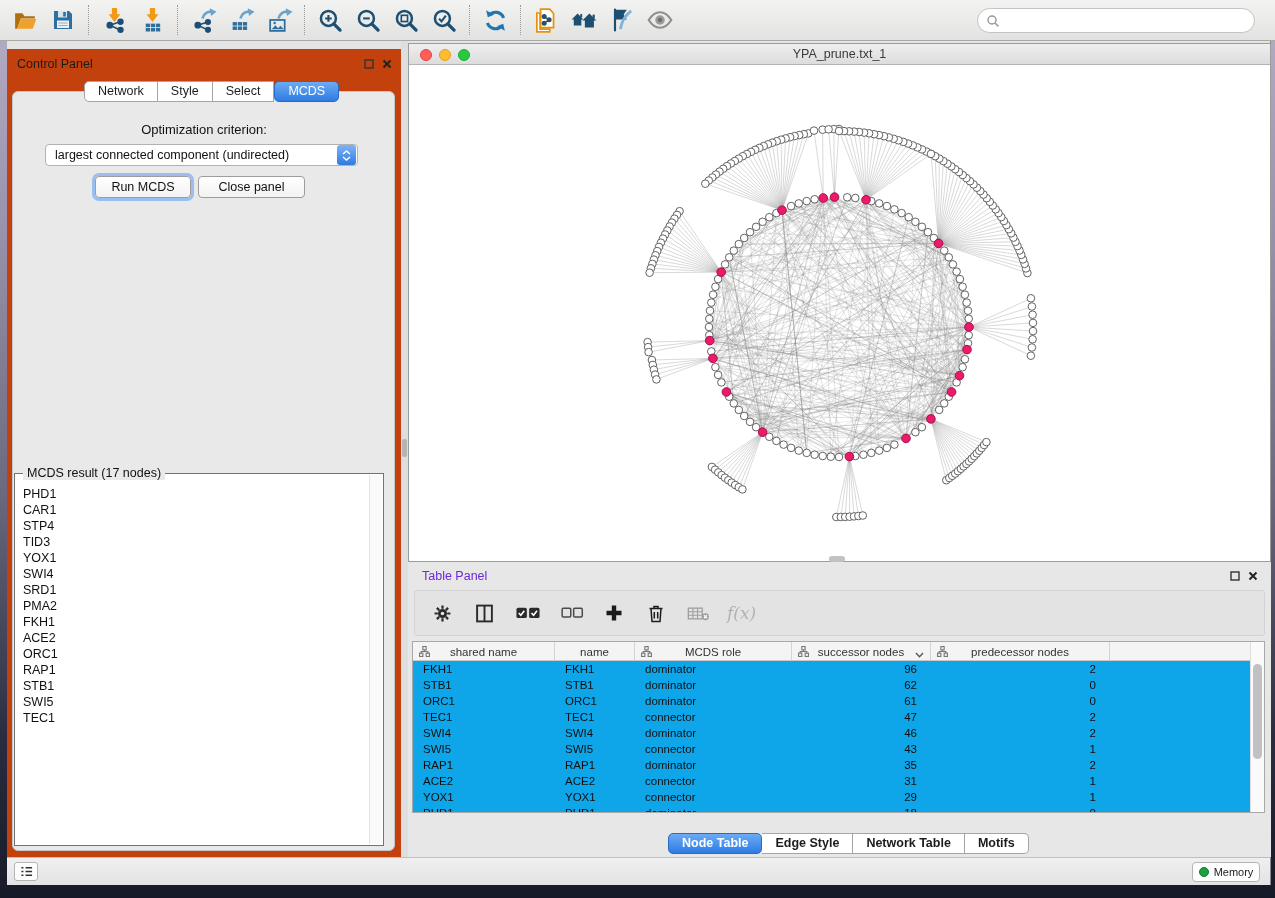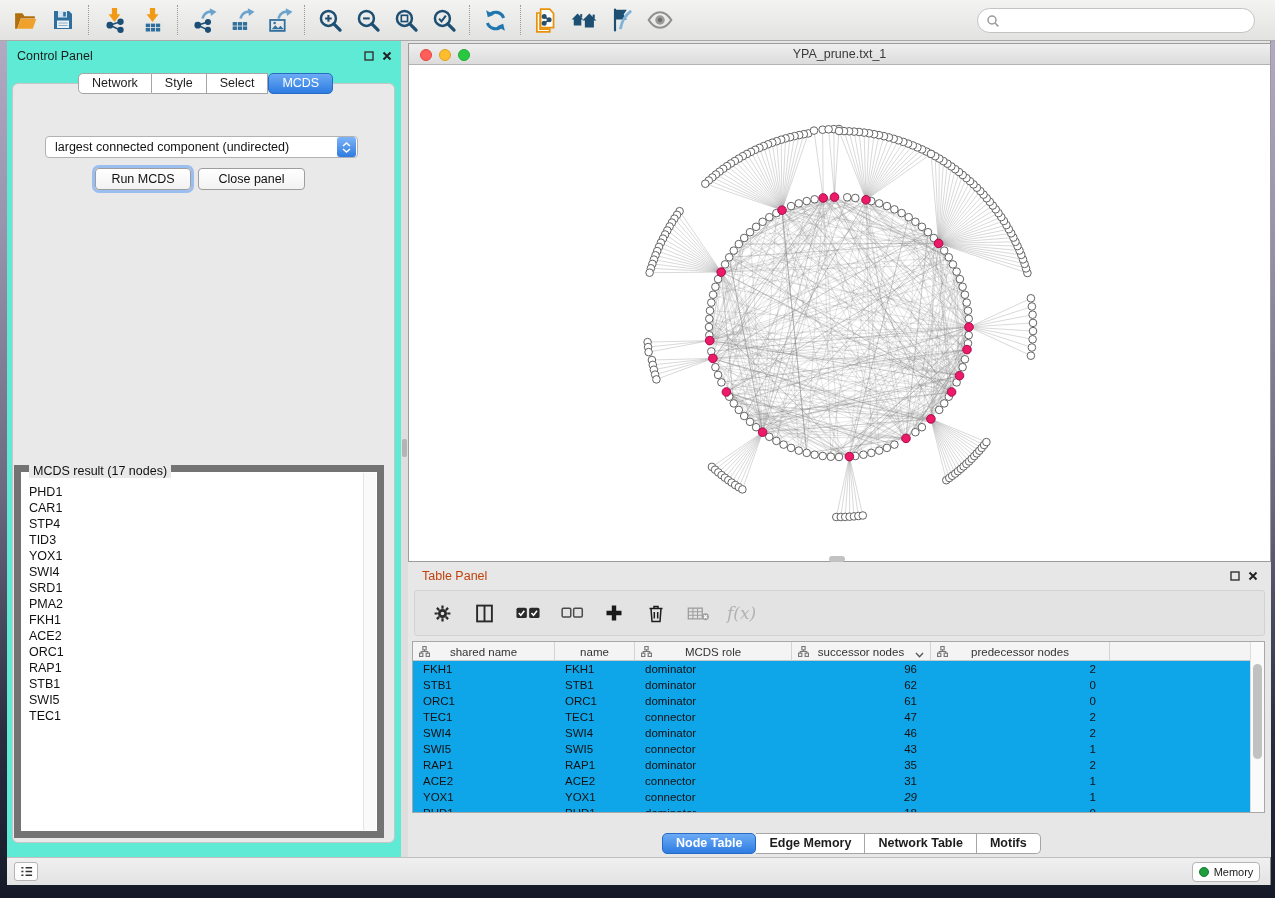--- a/index.html
+++ b/index.html
@@ -18,47 +18,47 @@
   .tb-sep { width:1px; height:30px; border-left:1px dotted #999; margin:0 6px; }
   .search-wrap { position:absolute; right:20px; top:8px; width:278px; height:25px;
     background:#fff; border:1px solid #c3c3c3; border-radius:13px; display:flex; align-items:center; padding-left:8px; }
   .search-wrap input { border:none; outline:none; flex:1; height:20px; font-size:12px; background:transparent; font-family:"Liberation Sans",sans-serif; }
 
   
   .frame { position:absolute; left:7px; top:41px; width:1264px; height:844px;
     background:#e4e4e4; border-right:1px solid #8a8a8a; }
 
   
-  .control-panel { position:absolute; left:0; top:0; width:394px; height:816px; background:#5eead4; }
+  .control-panel { position:absolute; left:0; top:8px; width:394px; height:816px; background:#c2410c; }
   .cp-header { position:absolute; left:0; top:0; width:100%; height:26px; }
   .cp-title { position:absolute; left:10px; top:8px; font-size:12.5px; color:#1c1c1c; }
   .win-ctl { position:absolute; top:9px; width:12px; height:12px; display:flex; align-items:center; justify-content:center; }
   .cp-float { right:26px; } .cp-close { right:8px; }
   .inner-panel { position:absolute; left:5px; top:42px; width:383px; height:760px;
     background:#e9e9e9; border:1px solid #c6c6c6; border-radius:6px; }
   .seg-group { position:absolute; display:flex; }
   .cp-tabs { left:71px; top:32px; }
   .seg { height:21px; padding:0 13px; background:#fff; border:1px solid #a5a5a5; border-left-width:0;
     font-size:12.5px; line-height:19px; color:#1c1c1c; }
-  .seg:first-child { border-left-width:1px; border-radius:5px 0 0 5px; }
+  .seg:first-child { border-left-width:1px; border-radius:5px 0 0 5px;margin-left:6px; }
   .seg:last-child { border-radius:0 5px 5px 0; }
   .seg-active { background:linear-gradient(#6cabf5,#2d7ce2); border-color:#2a6bc2; color:#fff; border-left-width:1px; border-radius:5px !important; }
   .opt-label { position:absolute; left:0; top:73px; width:394px; text-align:center; font-size:13px; color:#111; }
   .dropdown { position:absolute; left:38px; top:95px; width:313px; height:22px; background:#fff;
     border:1px solid #b2b2b2; border-radius:4px; display:flex; align-items:center; }
   .dropdown .dd-text { flex:1; font-size:12.5px; padding-left:9px; color:#111; }
   .dd-stepper { width:19px; height:20px; margin-right:1px; border-radius:3px;
     background:linear-gradient(#7db4f8,#2e7be0); display:flex; flex-direction:column; align-items:center; justify-content:center; gap:1px; }
   .btn-row { position:absolute; left:0; top:127px; width:394px; height:24px; }
   .push-btn { position:absolute; height:22px; background:linear-gradient(#ffffff,#f2f2f2); border:1px solid #9d9d9d;
     border-radius:4px; font-size:12.5px; color:#111; text-align:center; line-height:20px; }
   .btn-run { left:88px; width:96px; box-shadow:0 0 0 3px rgba(90,155,245,.55); }
   .btn-closepanel { left:191px; width:107px; }
   .result-box { position:absolute; left:7px; top:424px; width:370px; height:373px;
-    background:#fff; border:7px solid #737373; }
+    background:#fff; border:1px solid #737373; }
   .result-title { position:absolute; left:8px; top:-8px; background:#e9e9e9; padding:0 4px; font-size:12.5px; color:#111; }
   .mcds-list { position:absolute; left:1px; top:8px; right:15px; bottom:1px; overflow:hidden; padding:4px 0 0 7px; }
   .mcds-item { font-size:12.5px; line-height:16px; color:#111; }
   .result-scroll { position:absolute; right:1px; top:1px; bottom:1px; width:13px; background:#fafafa; border-left:1px solid #e4e4e4; }
 
   
   .divider-v { position:absolute; left:394px; top:0; width:7px; height:816px; background:#dedede; }
   .handle-v { position:absolute; left:395px; top:398px; width:5px; height:18px; background:#b4b4b4; border-radius:2px; }
   .handle-h { position:absolute; left:822px; top:515px; width:16px; height:6px; background:#c2c2c2; border-radius:3px; z-index:5; }
 
@@ -67,21 +67,21 @@
     border:1px solid #9c9c9c; background:#fff; }
   .net-titlebar { position:absolute; left:0; top:0; width:100%; height:21px;
     background:linear-gradient(#efefef,#dcdcdc); border-bottom:1px solid #b3b3b3;text-decoration:underline; }
   .traffic { position:absolute; left:11px; top:5px; display:flex; gap:7px; }
   .light { width:12px; height:12px; border-radius:50%; }
   .net-title { position:absolute; left:0; top:3px; width:100%; text-align:center; font-size:12.5px; color:#3a3a3a; }
   .net-canvas { position:absolute; left:0; top:21px; width:861px; height:496px; background:#fff; }
 
   
   .table-panel { position:absolute; left:401px; top:521px; width:863px; height:295px; background:#e7e7e7; }
-  .tp-title { position:absolute; left:14px; top:7px; font-size:12.5px; color:#c2410c; }
+  .tp-title { position:absolute; left:14px; top:7px; font-size:12.5px; color:#6d28d9; }
   .tp-float { right:30px; top:8px; } .tp-close { right:12px; top:8px; }
   .tp-toolbar { position:absolute; left:6px; top:28px; right:6px; height:46px;
     background:#e3e3e3; border:1px solid #d2d2d2; border-radius:3px; display:flex; align-items:center; padding-left:14px; gap:16px; }
   .tp-tbtn { width:26px; height:26px; display:flex; align-items:center; justify-content:center; }
   .fx-label { font-family:"DejaVu Serif", serif; font-style:italic; font-size:17px; color:#b2b2b2; }
   .node-table { position:absolute; left:4px; top:79px; right:6px; height:172px; background:#0ea5e9; border:1px solid #a8a8a8; }
   .nt-header { position:absolute; left:0; top:0; right:14px; height:19px; background:#f4f4f4;
     border-bottom:1px solid #c9c9c9; display:flex; }
   .nt-th { position:relative; height:19px; border-right:1px solid #d4d4d4;
     font-size:11.5px; color:#333; display:flex; align-items:center; justify-content:center; }
@@ -282,20 +282,21 @@
           </svg>
       </span>
     </div>
     <div class="inner-panel"></div>
     <div id="cp-tabs" class="seg-group cp-tabs">
         <div class="seg">Network</div>
         <div class="seg">Style</div>
         <div class="seg">Select</div>
         <div class="seg seg-active">MCDS</div>
       </div>
+    <div class="opt-label">Optimization criterion:</div>
     <div class="dropdown">
       <span class="dd-text">largest connected component (undirected)</span>
       <span class="dd-stepper">
         <svg width="9" height="5" viewBox="0 0 9 5">
             <path d="M1 4l3.5-3L8 4" fill="none" stroke="#fff" stroke-width="1.5"></path>
           </svg>
         <svg width="9" height="5" viewBox="0 0 9 5">
             <path d="M1 1l3.5 3L8 1" fill="none" stroke="#fff" stroke-width="1.5"></path>
           </svg>
       </span>
@@ -1306,39 +1307,39 @@
             <div class="nt-td" style="width: 142px;">ACE2</div>
             <div class="nt-td" style="width: 80px;">ACE2</div>
             <div class="nt-td" style="width: 157px;">connector</div>
             <div class="nt-td num" style="width: 139px;">31</div>
             <div class="nt-td num" style="width: 179px;">1</div>
           </div>
           <div class="nt-row">
             <div class="nt-td" style="width: 142px;">YOX1</div>
             <div class="nt-td" style="width: 80px;">YOX1</div>
             <div class="nt-td" style="width: 157px;">connector</div>
-            <div class="nt-td num" style="width: 139px; font-style: italic;">29</div>
+            <div class="nt-td num" style="width: 139px;">29</div>
             <div class="nt-td num" style="width: 179px;">1</div>
           </div>
           <div class="nt-row">
             <div class="nt-td" style="width: 142px;">PHD1</div>
             <div class="nt-td" style="width: 80px;">PHD1</div>
             <div class="nt-td" style="width: 157px;">dominator</div>
             <div class="nt-td num" style="width: 139px;">18</div>
             <div class="nt-td num" style="width: 179px;">0</div>
           </div>
         </div>
       <div class="nt-scroll">
           <div class="nt-thumb"></div>
         </div>
     </div>
 
     <div id="tp-tabs" class="seg-group tp-tabs">
         <div class="seg seg-active">Node Table</div>
-        <div class="seg">Edge Memory</div>
+        <div class="seg">Edge Style</div>
         <div class="seg">Network Table</div>
         <div class="seg">Motifs</div>
       </div>
   </div>
 
   <div class="status-bar">
     <span class="list-btn">
       <svg width="15" height="13" viewBox="0 0 16 14" stroke="#333" stroke-width="1.7">
           <path d="M2.5 3h2.2M7 3h7M2.5 7h2.2M7 7h7M2.5 11h2.2M7 11h7"></path>
         </svg>

